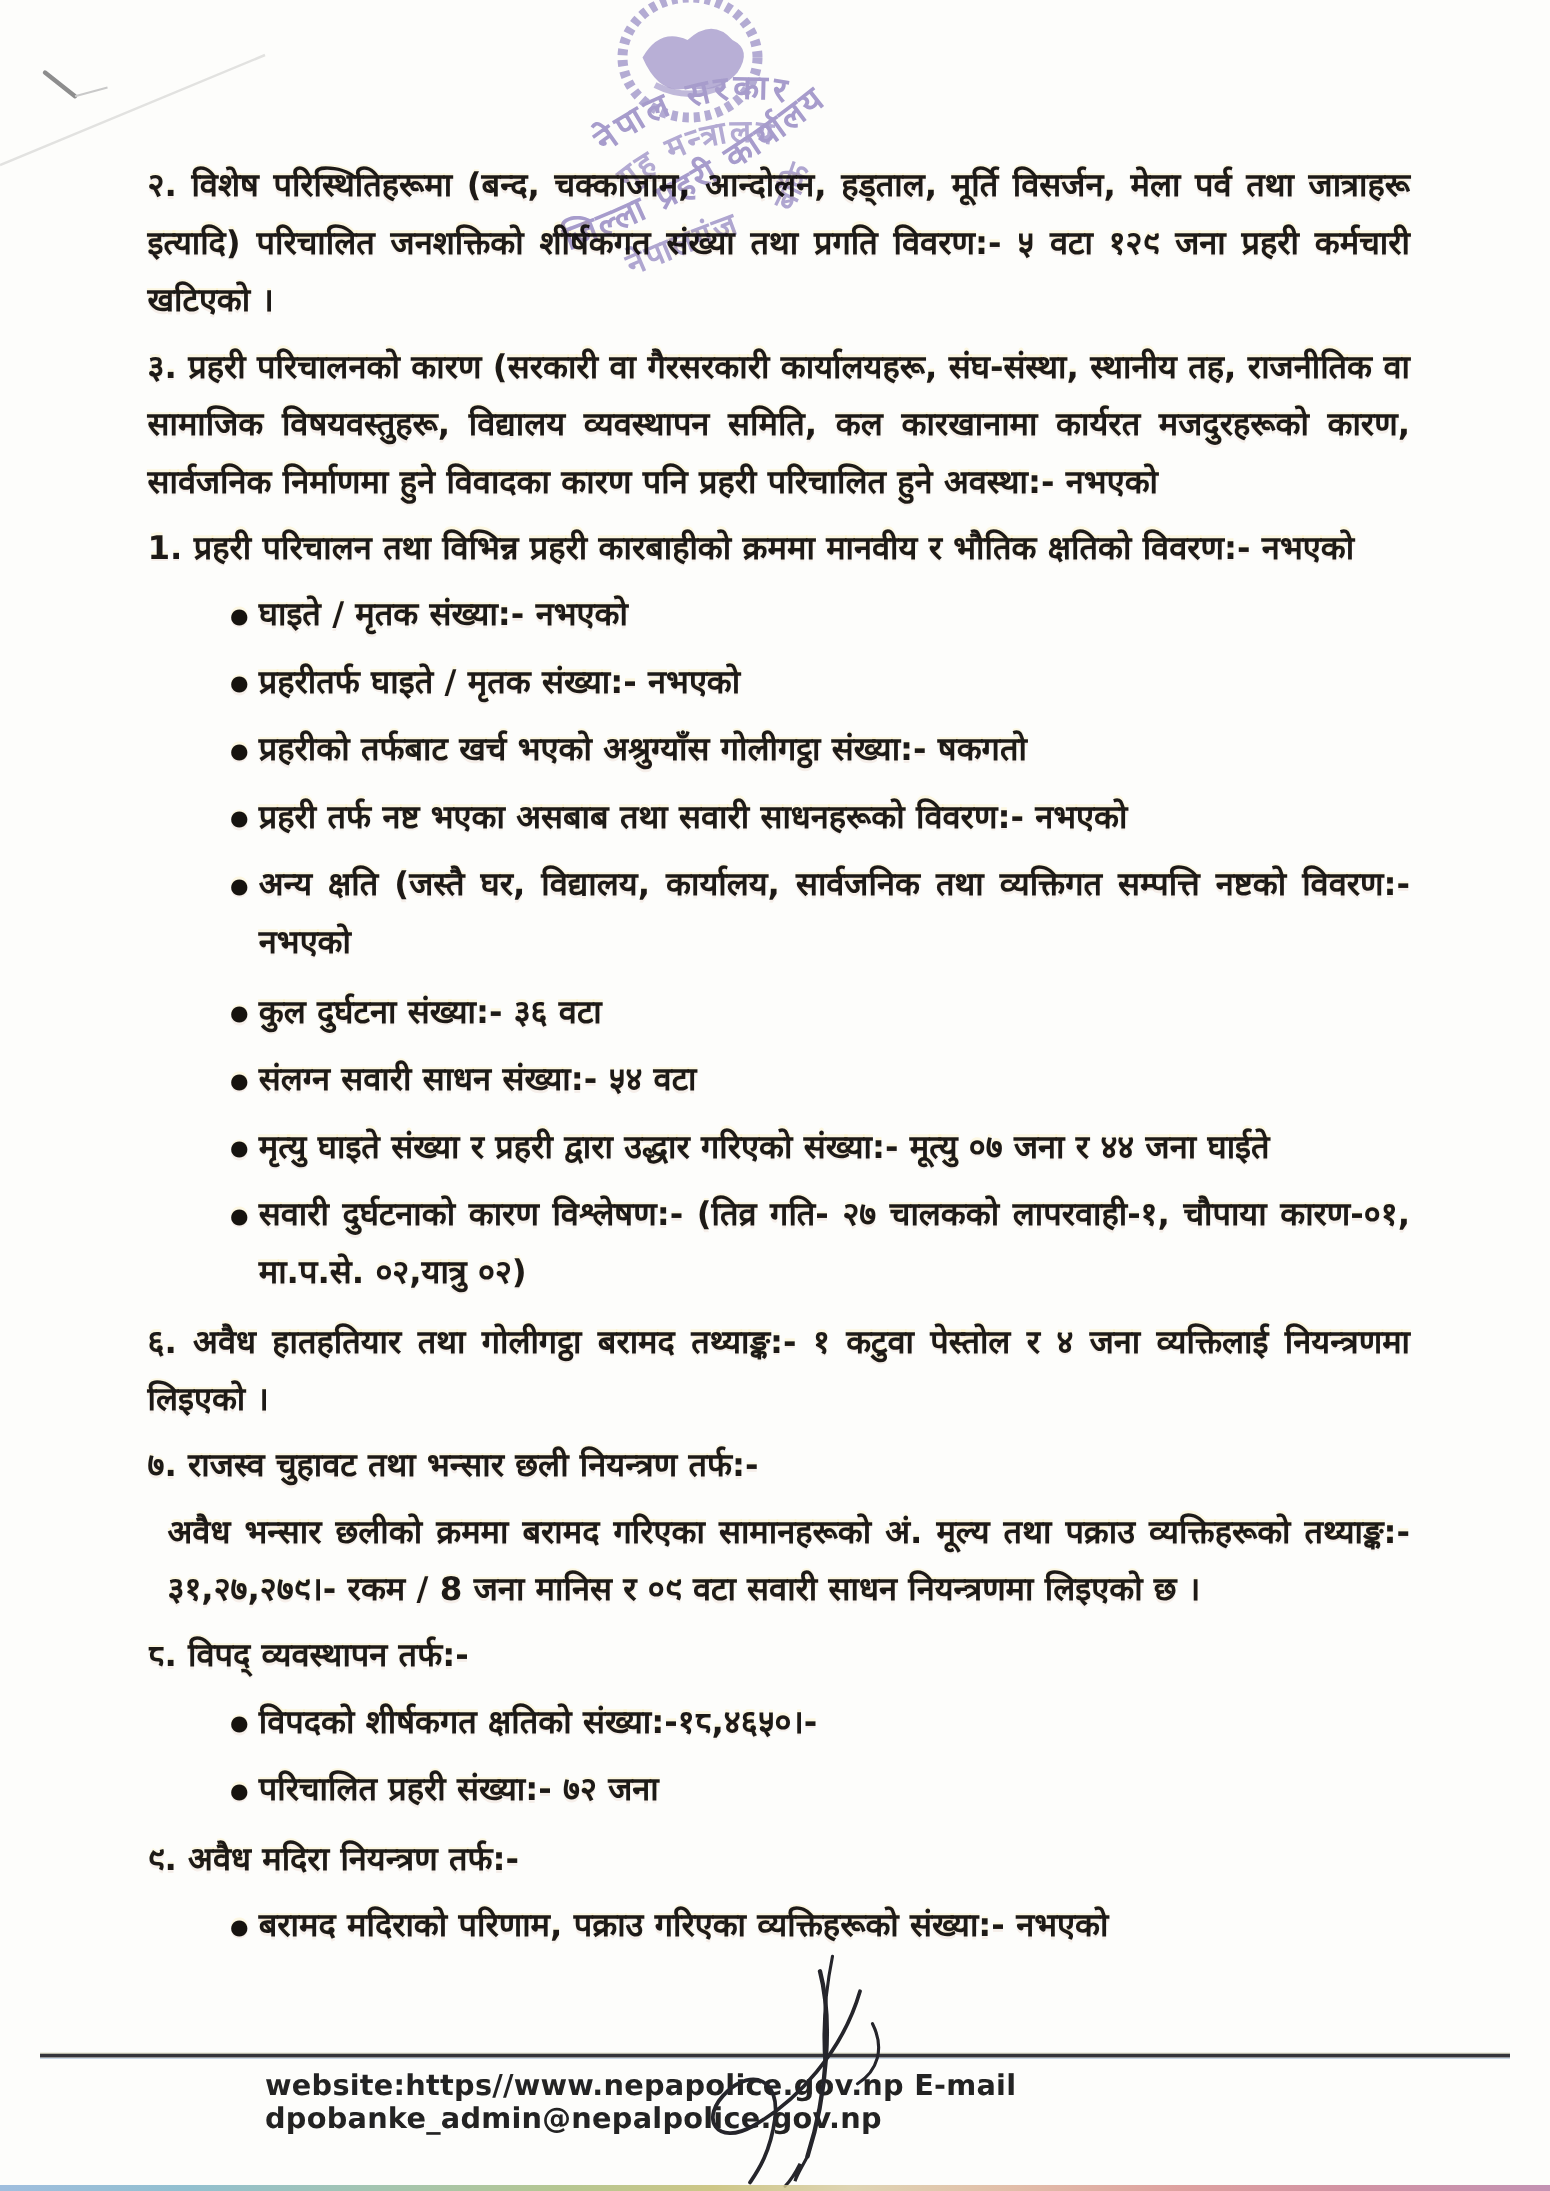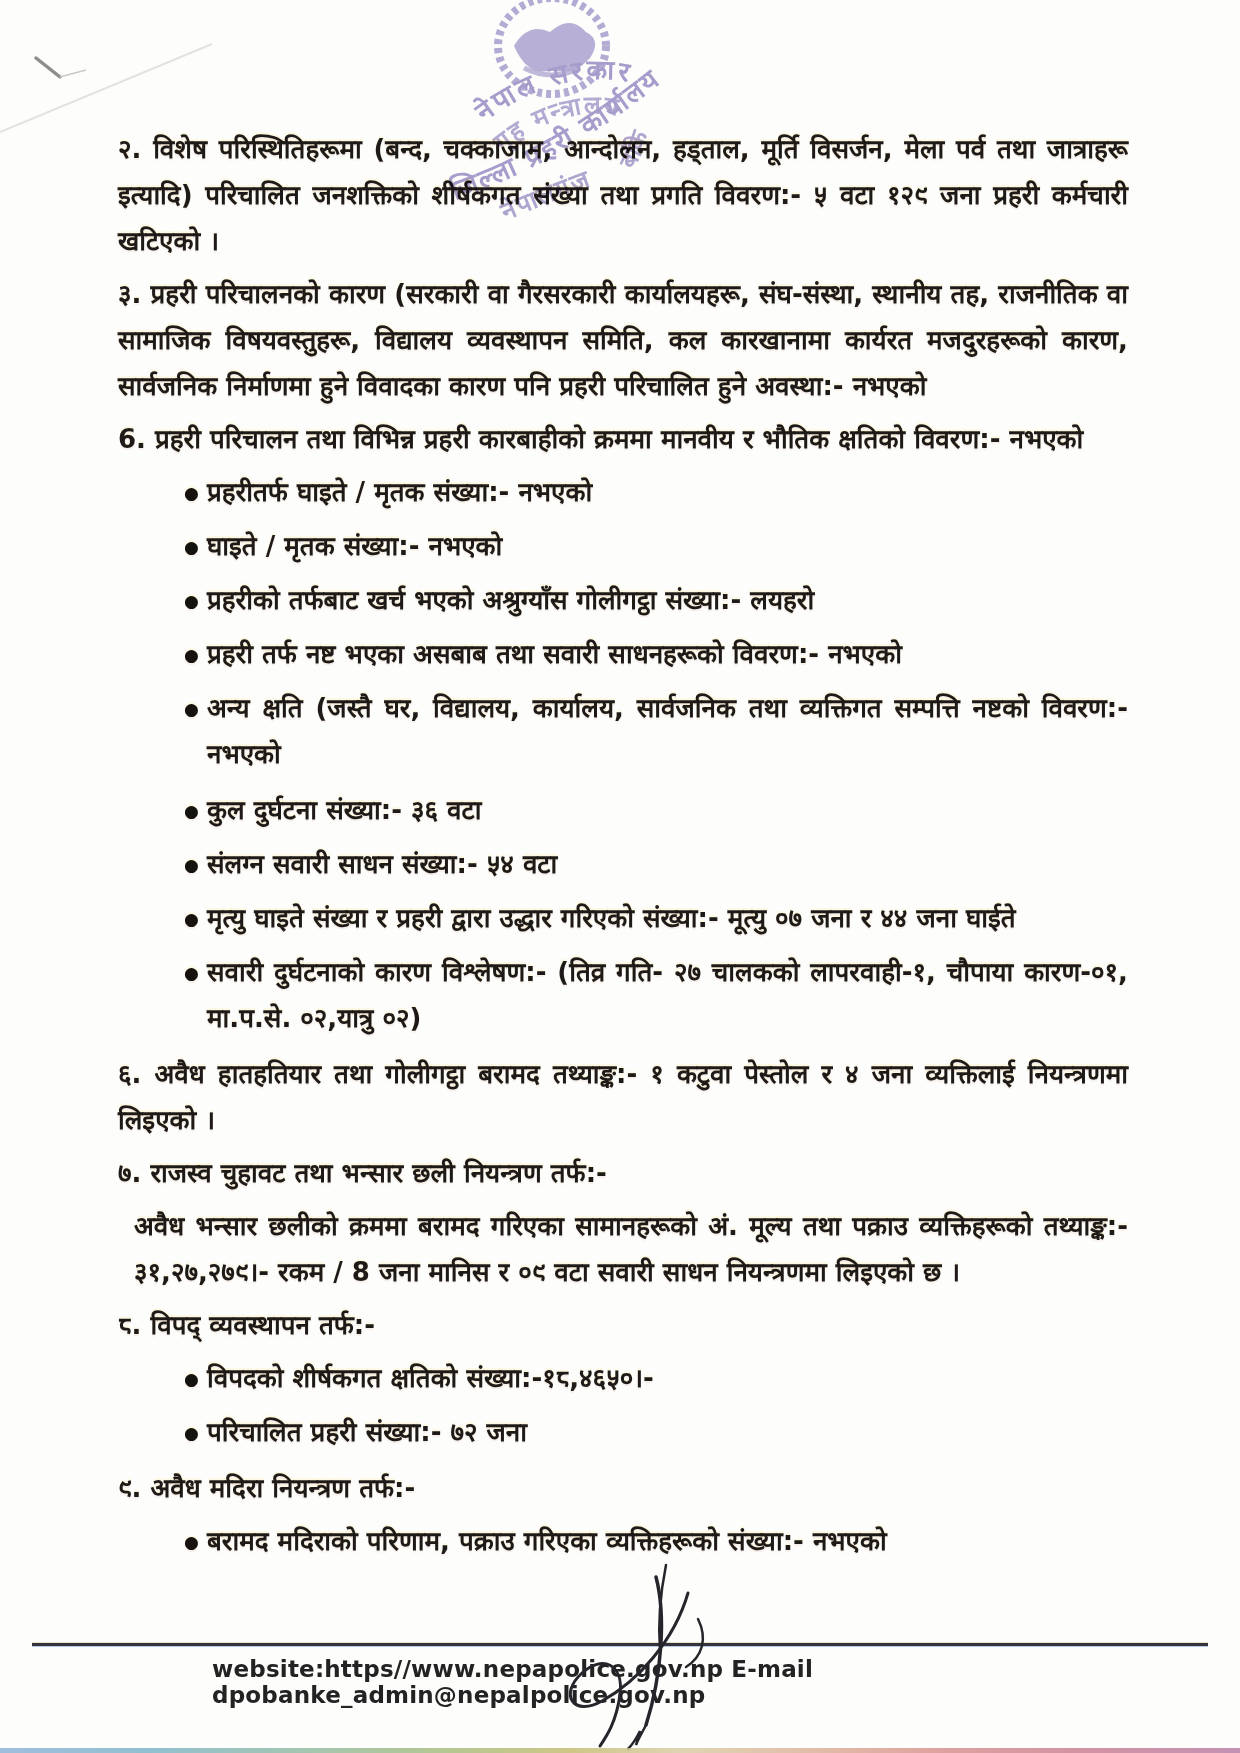--- a/index.html
+++ b/index.html
@@ -94,25 +94,25 @@
       </text>
       <text font-size="24" font-weight="700" opacity="0.9">
         <textPath href="#arc5" xlink:href="#arc5" startOffset="4%">बाँके</textPath>
       </text>
     </g>
   </svg>
 
   <div class="content">
       <p class="para">२. विशेष परिस्थितिहरूमा (बन्द, चक्काजाम, आन्दोलन, हड्ताल, मूर्ति विसर्जन, मेला पर्व तथा जात्राहरू इत्यादि) परिचालित जनशक्तिको शीर्षकगत संख्या तथा प्रगति विवरण:- ५ वटा १२९ जना प्रहरी कर्मचारी खटिएको ।</p>
       <p class="para">३. प्रहरी परिचालनको कारण (सरकारी वा गैरसरकारी कार्यालयहरू, संघ-संस्था, स्थानीय तह, राजनीतिक वा सामाजिक विषयवस्तुहरू, विद्यालय व्यवस्थापन समिति, कल कारखानामा कार्यरत मजदुरहरूको कारण, सार्वजनिक निर्माणमा हुने विवादका कारण पनि प्रहरी परिचालित हुने अवस्था:- नभएको</p>
-      <p class="para">6. प्रहरी परिचालन तथा विभिन्न प्रहरी कारबाहीको क्रममा मानवीय र भौतिक क्षतिको विवरण:- नभएको</p>
+      <p class="para">1. प्रहरी परिचालन तथा विभिन्न प्रहरी कारबाहीको क्रममा मानवीय र भौतिक क्षतिको विवरण:- नभएको</p>
       <ul class="bullets">
+        <li>घाइते / मृतक संख्या:- नभएको</li>
         <li>प्रहरीतर्फ घाइते / मृतक संख्या:- नभएको</li>
-        <li>घाइते / मृतक संख्या:- नभएको</li>
-        <li>प्रहरीको तर्फबाट खर्च भएको अश्रुग्याँस गोलीगट्ठा संख्या:- लयहरो</li>
+        <li>प्रहरीको तर्फबाट खर्च भएको अश्रुग्याँस गोलीगट्ठा संख्या:- षकगतो</li>
         <li>प्रहरी तर्फ नष्ट भएका असबाब तथा सवारी साधनहरूको विवरण:- नभएको</li>
         <li>अन्य क्षति (जस्तै घर, विद्यालय, कार्यालय, सार्वजनिक तथा व्यक्तिगत सम्पत्ति नष्टको विवरण:- नभएको</li>
       </ul>
       <ul class="bullets">
         <li>कुल दुर्घटना संख्या:- ३६ वटा</li>
         <li>संलग्न सवारी साधन संख्या:- ५४ वटा</li>
         <li>मृत्यु घाइते संख्या र प्रहरी द्वारा उद्धार गरिएको संख्या:- मूत्यु ०७ जना र ४४ जना घाईते</li>
         <li>सवारी दुर्घटनाको कारण विश्लेषण:- (तिव्र गति- २७ चालकको लापरवाही-१, चौपाया कारण-०१, मा.प.से. ०२,यात्रु ०२)</li>
       </ul>
       <p class="para">६. अवैध हातहतियार तथा गोलीगट्ठा बरामद तथ्याङ्क:- १ कटुवा पेस्तोल र ४ जना व्यक्तिलाई नियन्त्रणमा लिइएको ।</p>

